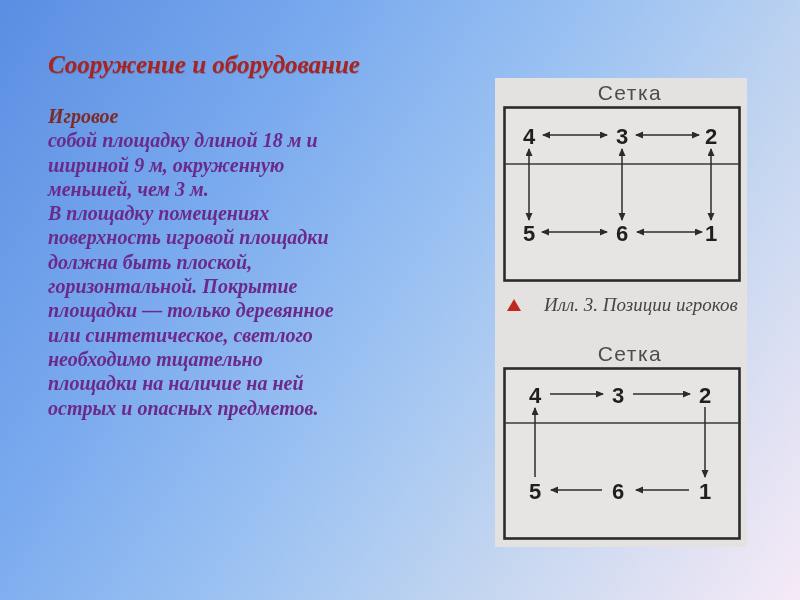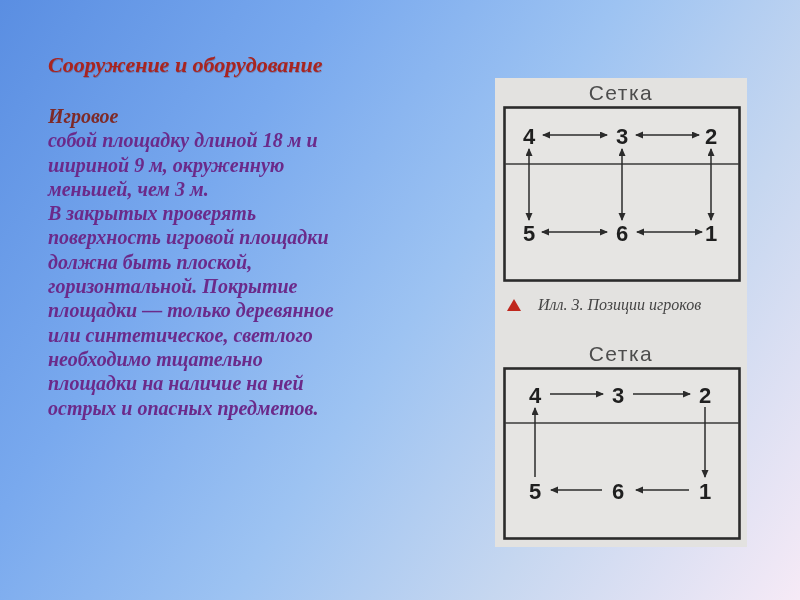--- a/index.html
+++ b/index.html
@@ -3,67 +3,67 @@
 <meta charset="utf-8">
 <style>
   html,body{margin:0;padding:0;}
   body{width:800px;height:600px;overflow:hidden;position:relative;
        font-family:"Liberation Serif","DejaVu Serif",serif;}
   .slide{position:absolute;left:0;top:0;width:800px;height:600px;
        background:linear-gradient(123deg,#5a8ee2 0%,#79a9ee 28%,#9dc3f2 52%,#c6d7f0 74%,#f6eaf6 100%);}
 
   
   .left-heading{position:absolute;left:48px;top:53px;
-       font-size:22px;line-height:24px;font-weight:bold;font-style:italic;
+       font-size:25px;line-height:24px;font-weight:bold;font-style:italic;
        color:#a82420;text-shadow:0.5px 0.5px 0 rgba(90,10,10,0.25);white-space:nowrap;}
   .text-block{position:absolute;left:48px;top:104px;
        font-size:20px;line-height:24.3px;font-weight:bold;font-style:italic;
        color:#6b2a8a;white-space:nowrap;}
   .text-block .subheading{color:#7e2a28;}
 
   
   .right-title{position:absolute;left:488px;top:31px;width:292px;
        text-align:center;font-size:21px;line-height:25px;font-weight:bold;font-style:italic;
        color:#c01d1d;text-shadow:0.5px 0.5px 0 rgba(90,0,0,0.3);}
   .panel{position:absolute;left:495px;top:78px;width:252px;height:469px;
        background:#e3e2e0;}
-  .net-label{position:absolute;left:0;width:252px;text-align:center;
+  .net-label{position:absolute;left:9px;width:252px;text-align:center;
        font-family:"Liberation Sans","DejaVu Sans",sans-serif;
        font-size:21px;line-height:23px;font-weight:500;color:#4d4d4d;letter-spacing:1.5px;}
   .net-label.first{top:3px;}
   .net-label.second{top:264px;}
   .court{position:absolute;left:8px;}
   .court.first{top:28px;}
   .court.second{top:289px;}
   .court text{font-family:"Liberation Sans","DejaVu Sans",sans-serif;
        font-size:22px;font-weight:bold;fill:#1f1f1f;}
 
   .captions{position:absolute;left:12px;top:216px;width:232px;}
   .caption-row{display:flex;align-items:center;height:21px;}
-  .caption-text{font-size:16px;font-style:italic;color:#454545;
-       white-space:nowrap;margin-left:17px;}
+  .caption-text{font-size:19px;font-style:italic;color:#454545;
+       white-space:nowrap;margin-left:23px;}
   .tri{width:0;height:0;display:inline-block;flex:0 0 auto;}
   .tri.up{border-left:7px solid transparent;border-right:7px solid transparent;
        border-bottom:12px solid #c0271d;}
   .tri.down{border-left:7px solid transparent;border-right:7px solid transparent;
        border-top:12px solid #c0271d;}
 </style>
 </head>
 <body>
 
 <div class="slide">
 
   <div class="left-heading">Сооружение и оборудование</div>
 
   <div class="text-block">
     <div class="subheading">Игровое</div>
     <div>собой площадку длиной 18 м и</div>
     <div>шириной 9 м, окруженную</div>
     <div>меньшей, чем 3 м.</div>
-    <div>В закрытых проверять</div>
+    <div>В площадку помещениях</div>
     <div>поверхность игровой площадки</div>
     <div>должна быть плоской,</div>
     <div>горизонтальной. Покрытие</div>
     <div>площадки — только деревянное</div>
     <div>или синтетическое, светлого</div>
     <div>необходимо тщательно</div>
     <div>площадки на наличие на ней</div>
     <div>острых и опасных предметов.</div>
   </div>
 

